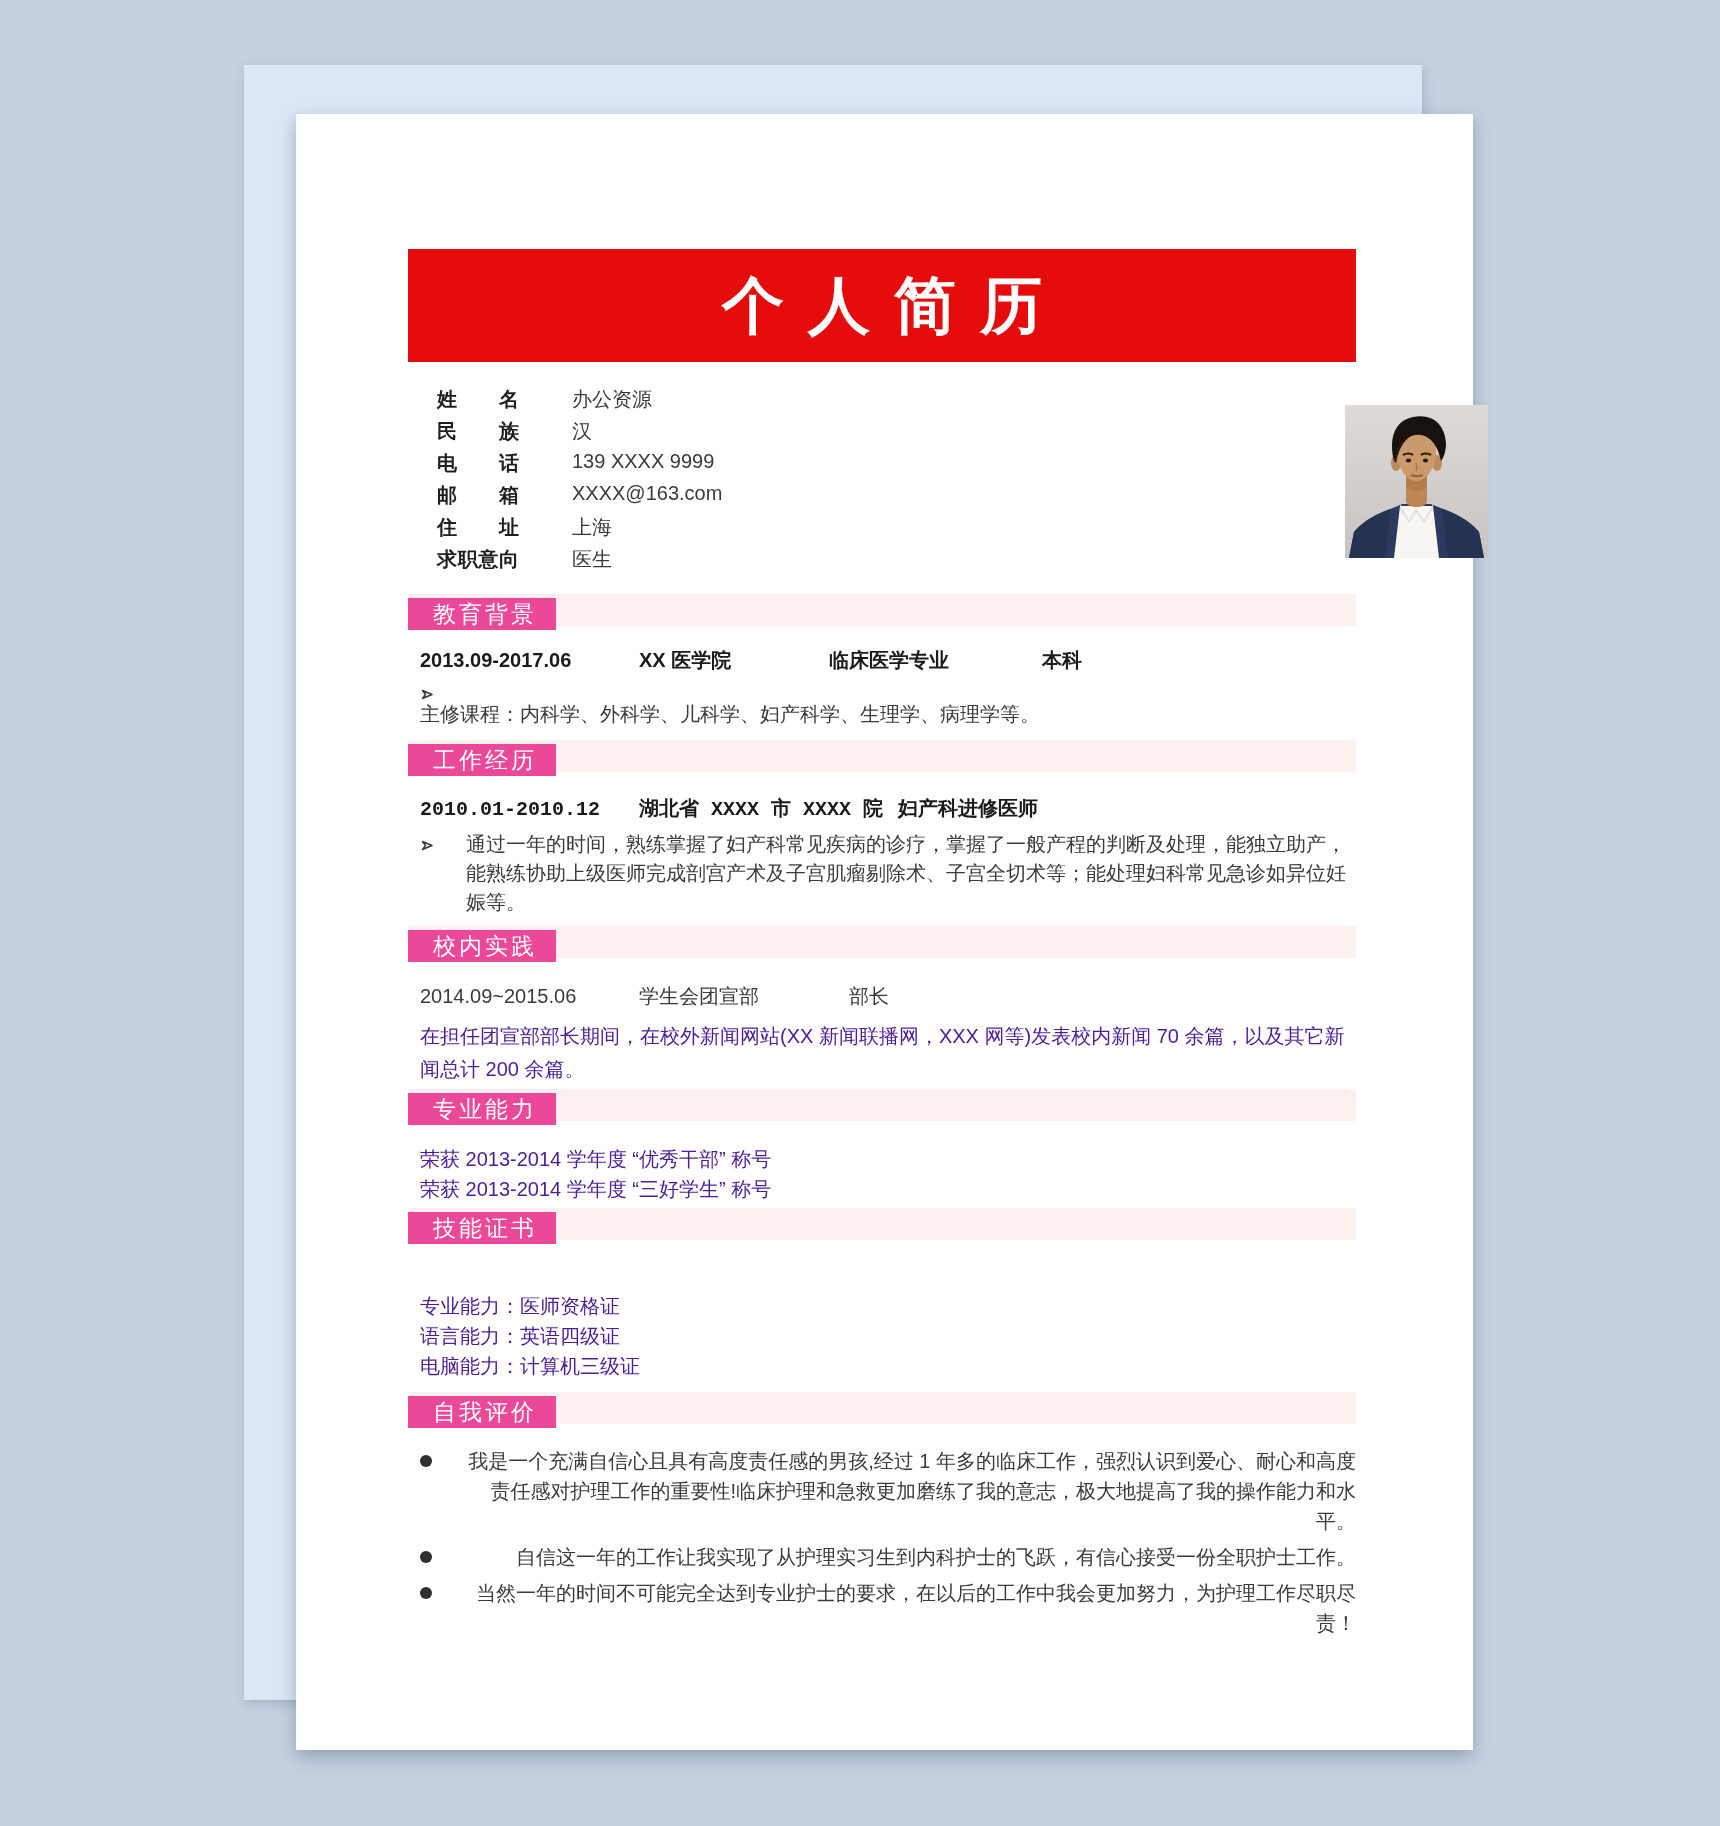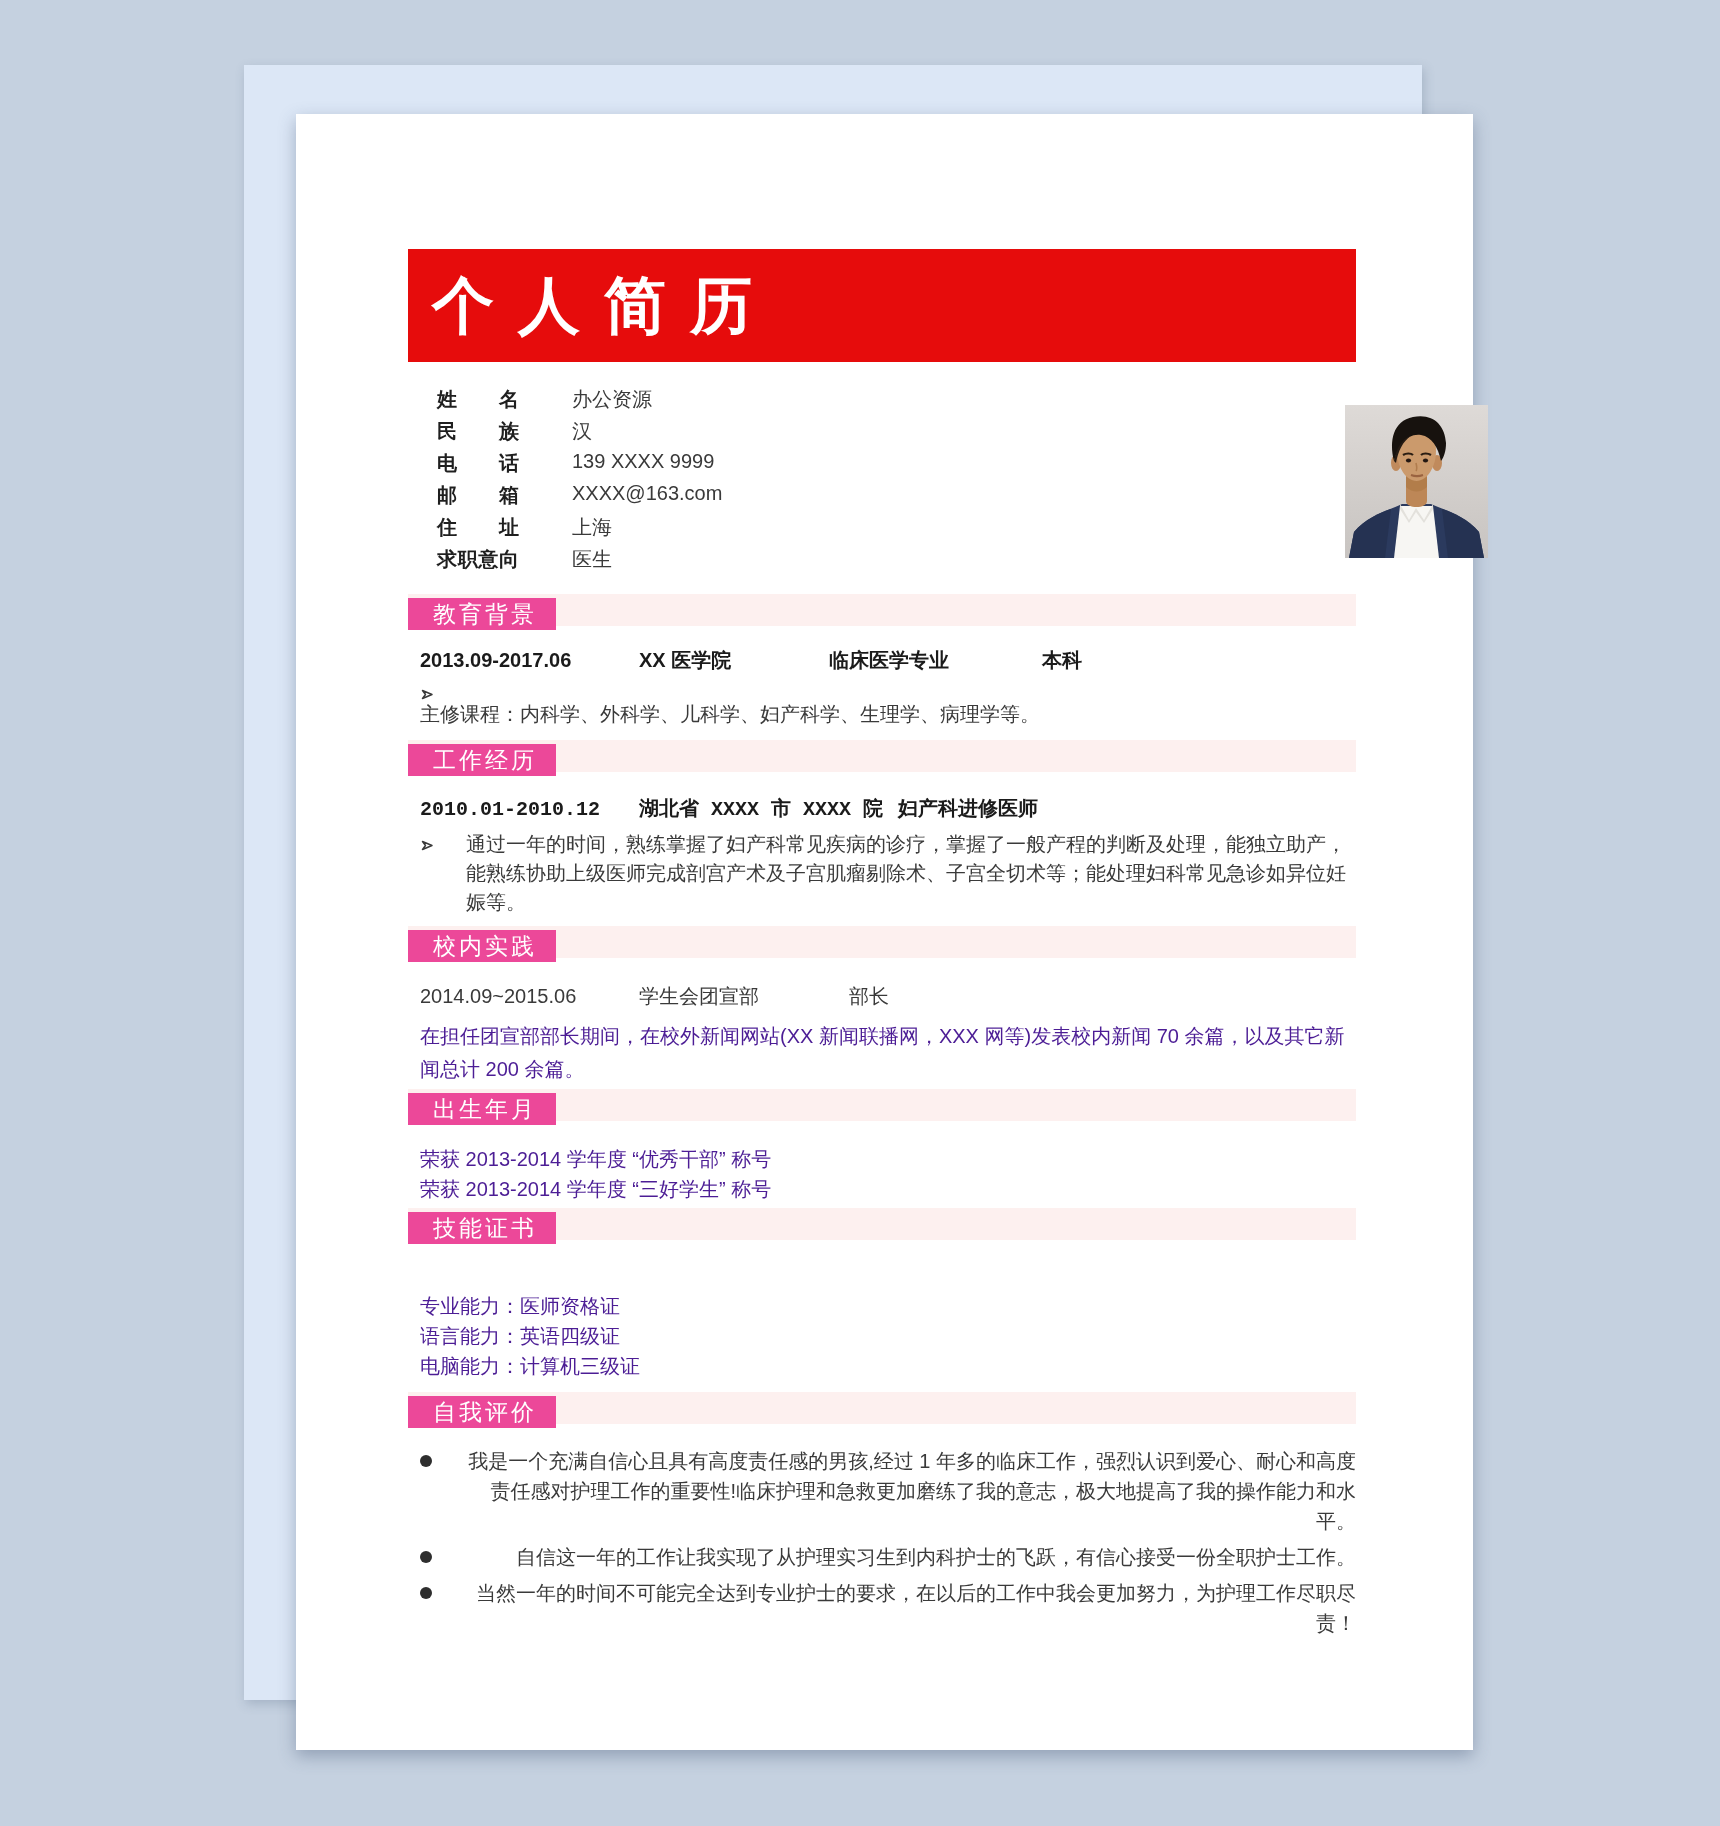--- a/index.html
+++ b/index.html
@@ -13,21 +13,21 @@
     position:absolute;left:244px;top:65px;width:1178px;height:1635px;
     background:#dce7f6;box-shadow:2px 4px 10px rgba(70,90,120,.25);
   }
   .sheet{
     position:absolute;left:296px;top:114px;width:1177px;height:1636px;
     background:#ffffff;box-shadow:0 6px 16px rgba(60,80,110,.38);
   }
   
   .banner{
     margin:135px 0 0 112px;width:948px;height:113px;
-    background:#e60c0c;display:flex;align-items:center;
+    background:#e60c0c;display:flex;align-items:center;justify-content:center;
   }
   .banner h1{
     margin:0;color:#ffffff;font-size:62px;font-weight:700;
     letter-spacing:24px;text-indent:24px;white-space:nowrap;
   }
   
   .info{position:relative;margin:24px 0 0 141px;min-height:194px;}
   .info-cols{display:flex;}
   .info-col{width:406px;}
   .info-col.right{width:420px;}
@@ -213,21 +213,21 @@
         </div>
         <div class="sec-body">
           <div class="row"><span class="col c0">2014.09~2015.06</span><span class="col c1">学生会团宣部</span><span class="col c2">部长</span></div>
           <div class="para">在担任团宣部部长期间，在校外新闻网站(XX 新闻联播网，XXX 网等)发表校内新闻 70 余篇，以及其它新闻总计 200 余篇。</div>
         </div>
       </div>
       <div class="section s-honors">
         <div class="sec-header">
           <div class="pink-strip"></div>
           <div class="red-box">
-            <span>出生年月</span>
+            <span>专业能力</span>
           </div>
         </div>
         <div class="sec-body">
           <div class="line">荣获 2013-2014 学年度 “优秀干部” 称号</div>
           <div class="line">荣获 2013-2014 学年度 “三好学生” 称号</div>
         </div>
       </div>
       <div class="section s-skills">
         <div class="sec-header">
           <div class="pink-strip"></div>

